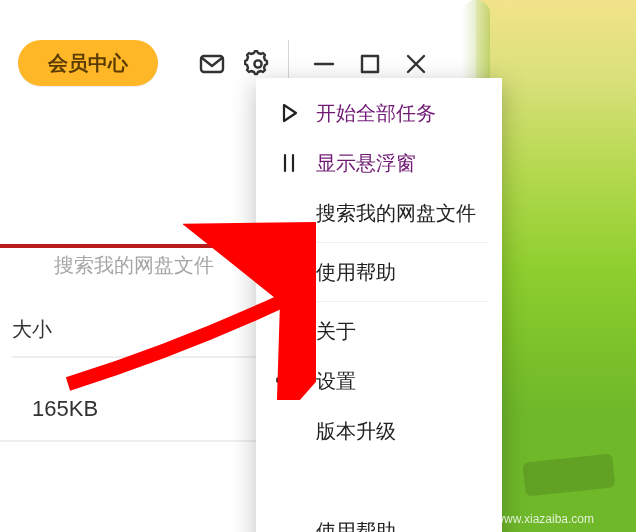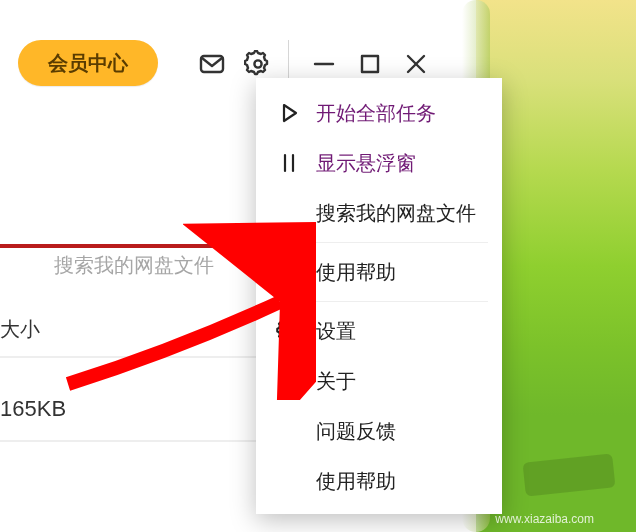--- a/index.html
+++ b/index.html
@@ -20,23 +20,23 @@
   .min{left:310px;}
   .max{left:356px;}
   .close{left:402px;}
   .svg-ico{width:28px;height:28px;display:block;}
   .svg-ico line,.svg-ico rect,.svg-ico path,.svg-ico circle,.svg-ico polyline{stroke:#333;stroke-width:2.4;fill:none;stroke-linecap:round;stroke-linejoin:round;}
 
   
   .search-row{position:absolute;top:244px;left:0;width:250px;border-top:4px solid #b91c1c;}
   .search-input{border:none;font-size:20px;color:#a6a6a6;width:230px;padding:6px 0 6px 54px;background:transparent;}
   .search-input::placeholder{color:#a6a6a6;}
-  .col-head{position:absolute;top:316px;left:0;font-size:20px;color:#333;}
+  .col-head{position:absolute;top:316px;left:12px;font-size:20px;color:#333;}
   .col-head::after{content:"";position:absolute;top:40px;left:0;width:260px;height:2px;background:#eee;}
-  .file-size{position:absolute;top:396px;left:0;font-size:22px;color:#333;}
+  .file-size{position:absolute;top:396px;left:0;font-size:22px;color:#333;padding-left:32px;}
   .file-size::after{content:"";position:absolute;top:44px;left:0;width:260px;height:2px;background:#eee;}
 
   
   .menu{position:absolute;top:78px;left:256px;width:246px;background:#fff;box-shadow:0 6px 24px rgba(0,0,0,.25);padding:10px 0 8px 0;}
   .menu-item{display:flex;align-items:center;height:50px;padding:0 18px 0 20px;font-size:20px;color:#222;cursor:pointer;}
   .menu-item.disabled{color:#701a75;cursor:default;}
   .mi-icon{width:26px;height:26px;margin-right:14px;flex:0 0 26px;display:flex;align-items:center;justify-content:center;}
   .mi-icon svg *{stroke:#222;stroke-width:2.2;fill:none;stroke-linecap:round;stroke-linejoin:round;}
   .menu-item.disabled .mi-icon svg *{stroke:#222;}
   .menu-sep{height:1px;margin:4px 14px;background:#eee;}
@@ -121,35 +121,38 @@
       <span class="mi-icon"></span>
       <span>搜索我的网盘文件</span>
     </div>
     <div class="menu-sep"></div>
     <div class="menu-item">
       <span class="mi-icon"></span>
       <span>使用帮助</span>
     </div>
     <div class="menu-sep"></div>
     <div class="menu-item">
+      <span class="mi-icon"></span>
+      <span>关于</span>
+    </div>
+    <div class="menu-item">
       <span class="mi-icon">
         <svg viewBox="0 0 26 26">
             <path d="M13 2.5l2.5.8 1.7-.9 1.9 1.9-.9 1.7.8 2.5 1.8.8v2.6l-1.8.8-.8 2.5.9 1.7-1.9 1.9-1.7-.9-2.5.8-.8 1.8h-2.6l-.8-1.8-2.5-.8-1.7.9L3 18.4l.9-1.7-.8-2.5L1.3 13.4v-2.6l1.8-.8.8-2.5L3 5.8l1.9-1.9 1.7.9 2.5-.8.8-1.8h2.6z"></path>
             <circle cx="13" cy="13" r="3.4"></circle>
           </svg>
       </span>
       <span>设置</span>
     </div>
     <div class="menu-item">
       <span class="mi-icon"></span>
-      <span>关于</span>
+      <span>版本升级</span>
     </div>
     <div class="menu-item">
       <span class="mi-icon"></span>
-      <span>问题反馈</span>
     </div>
     <div class="menu-item">
       <span class="mi-icon"></span>
       <span>使用帮助</span>
     </div>
   </div>
 
   <svg class="arrow-svg" width="260" height="200" viewBox="0 0 260 200">
     <defs>
       <marker id="ah" markerWidth="20" markerHeight="20" refX="4" refY="8" orient="auto">

